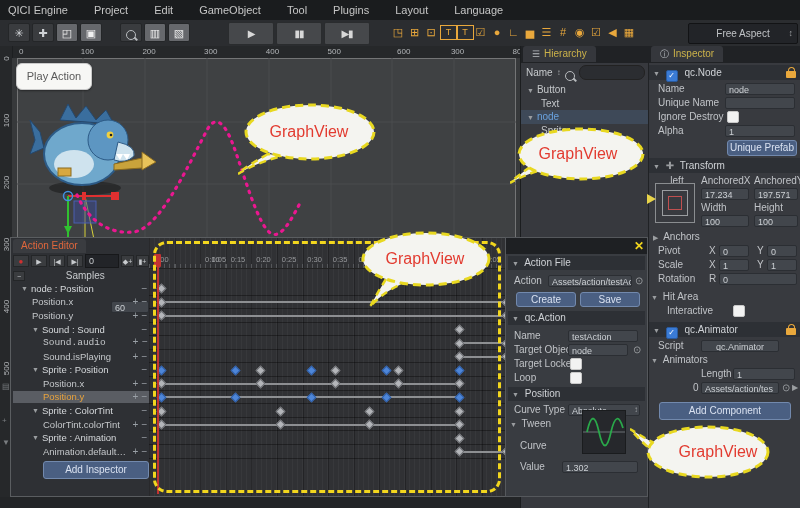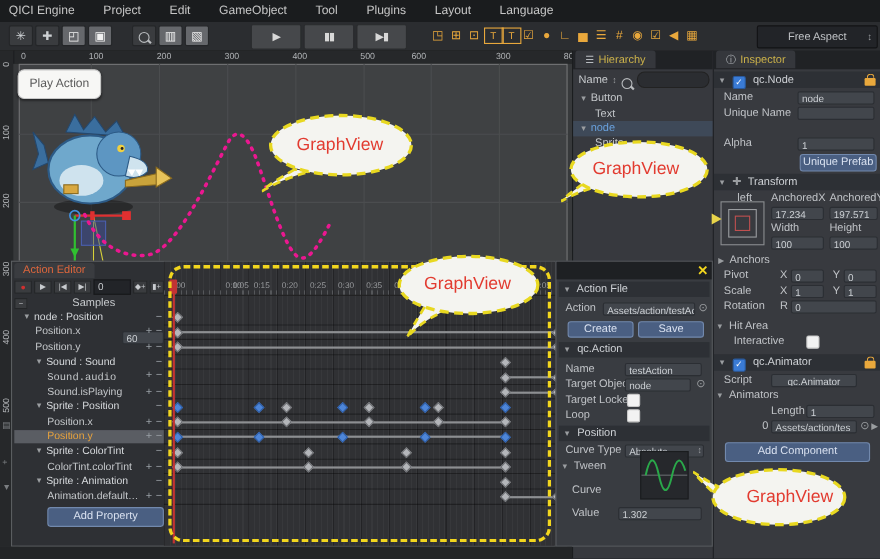--- a/index.html
+++ b/index.html
@@ -150,21 +150,21 @@
       <div class="ybtn" style="left: 621px;">▦</div>
     </div>
 
   <div id="ruler-top" class="abs">
       <span class="rlab" style="left: 7px; top: 1px;">0</span>
       <span class="rlab" style="left: 68.7px; top: 1px;">100</span>
       <span class="rlab" style="left: 130.4px; top: 1px;">200</span>
       <span class="rlab" style="left: 192.1px; top: 1px;">300</span>
       <span class="rlab" style="left: 253.8px; top: 1px;">400</span>
       <span class="rlab" style="left: 315.5px; top: 1px;">500</span>
-      <span class="rlab" style="left: 362px; top: 1px;">600</span>
+      <span class="rlab" style="left: 385px; top: 1px;">600</span>
       <span class="rlab" style="left: 438.9px; top: 1px;">300</span>
       <span class="rlab" style="left: 500.6px; top: 1px;">800</span>
     </div>
   <div id="ruler-left" class="abs">
       <span class="rlab" style="left: -8px; top: 8px; width: 28px; text-align: center; transform: rotate(-90deg);">0</span>
       <span class="rlab" style="left: -8px; top: 70px; width: 28px; text-align: center; transform: rotate(-90deg);">100</span>
       <span class="rlab" style="left: -8px; top: 132px; width: 28px; text-align: center; transform: rotate(-90deg);">200</span>
       <span class="rlab" style="left: -8px; top: 194px; width: 28px; text-align: center; transform: rotate(-90deg);">300</span>
       <span class="rlab" style="left: -8px; top: 256px; width: 28px; text-align: center; transform: rotate(-90deg);">400</span>
       <span class="rlab" style="left: -8px; top: 318px; width: 28px; text-align: center; transform: rotate(-90deg);">500</span>
@@ -257,20 +257,24 @@
       <span>qc.Node</span>
       <span class="lock"></span>
     </div>
     <div class="irow" style="top:36px">
       <span class="lab">Name</span>
       <span class="ifld" style="left:76px;width:70px">node</span>
     </div>
     <div class="irow" style="top:50px">
       <span class="lab">Unique Name</span>
       <span class="ifld" style="left:76px;width:70px"></span>
+    </div>
+    <div class="irow" style="top:64px">
+      <span class="lab">Ignore Destroy</span>
+      <span class="chk off" style="position:absolute;left:78px;top:1px"></span>
     </div>
     <div class="irow" style="top:78px">
       <span class="lab">Alpha</span>
       <span class="ifld" style="left:76px;width:70px">1</span>
     </div>
     <div class="bluebtn" style="left:78px;top:94px;width:68px;height:14px;line-height:14px">Unique Prefab</div>
 
     <div class="sechead" style="top:112px">
       <span class="fold">▼</span>
       <span style="color:#9a9da0;margin-right:3px">✚</span>
@@ -530,21 +534,21 @@
           <div class="tl-row" style="top: 206.96px; height: 13.58px;">
             <div class="tl-line" style="left: 310px; width: 47px; top: 5.79px;"></div>
             <span class="kf g" style="left: 306.5px; top: 3.29px;"></span>
             <span class="kf g" style="left: 353.5px; top: 3.29px;"></span>
           </div>
         </div>
     </div>
     <div id="playhead"></div>
     <div id="playhead-cap"></div>
     <div id="tl-dash"></div>
-    <div id="add-prop" class="bluebtn">Add Property</div>
+    <div id="add-prop" class="bluebtn">Add Inspector</div>
   </div>
 
   <div id="action-panel" class="abs">
     <div id="ap-titlebar">
       <span id="ap-close">✕</span>
     </div>
     <div class="aphead" style="top:18px">
       <span class="fold" style="font-size:7px;color:#9a9da0;margin:0 3px 0 4px">▼</span>
       <span>Action File</span>
     </div>

